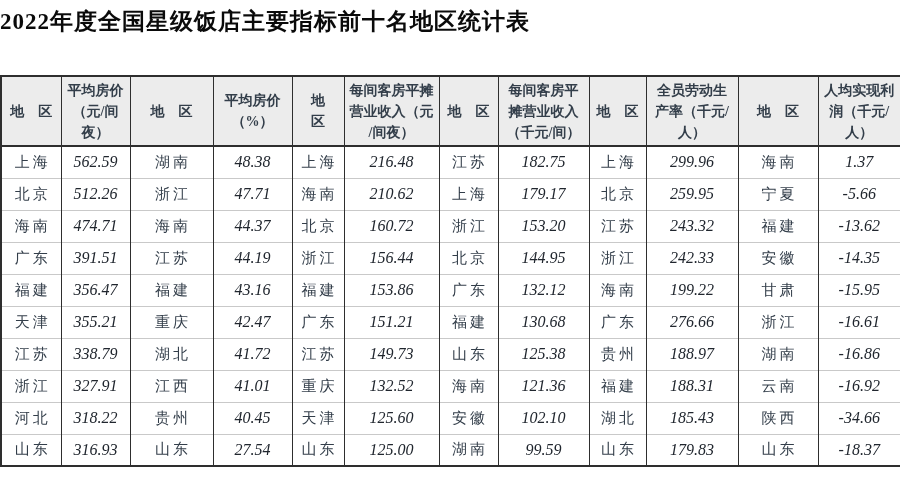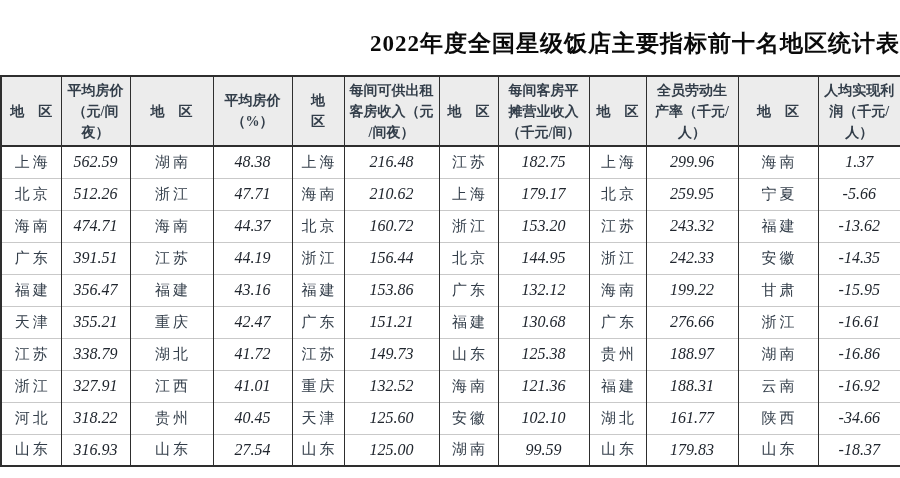--- a/index.html
+++ b/index.html
@@ -10,21 +10,21 @@
     --region-ink:#333e4a;
     --title-ink:#0a0a0a;
   }
   *{box-sizing:border-box;}
   html,body{margin:0;padding:0;}
   body{
     width:900px;height:478px;background:#ffffff;overflow:hidden;
     font-family:"Liberation Serif","DejaVu Serif",serif;
   }
   .page-title{
-    padding-top:28px;height:55px;text-align:right;
+    padding-top:6px;height:55px;text-align:left;
     font-size:23px;font-weight:bold;letter-spacing:1px;
     color:var(--title-ink);line-height:1.4;font-family:Liberation Serif, serif;
   }
   table{
     width:900px;table-layout:fixed;border-collapse:collapse;
     margin-top:20px;border:2px solid var(--border-dark);
   }
   th,td{
     text-align:center;vertical-align:middle;overflow:hidden;
     border-left:1px solid var(--border-dark);
@@ -63,21 +63,21 @@
     <col style="width:80px">
       <col style="width:83px">
   </colgroup>
   <thead>
     <tr>
       <th>地　区</th>
       <th>平均房价（元/间夜）</th>
       <th>地　区</th>
       <th>平均房价（%）</th>
       <th>地　区</th>
-      <th>每间可供出租客房收入（元/间夜）</th>
+      <th>每间客房平摊营业收入（元/间夜）</th>
       <th>地　区</th>
       <th>每间客房平摊营业收入（千元/间）</th>
       <th>地　区</th>
       <th>全员劳动生产率（千元/人）</th>
       <th>地　区</th>
       <th>人均实现利润（千元/人）</th>
     </tr>
   </thead>
   <tbody>
       <tr>
@@ -195,21 +195,21 @@
       <tr>
         <td class="region">河北</td>
         <td class="value">318.22</td>
         <td class="region">贵州</td>
         <td class="value">40.45</td>
         <td class="region">天津</td>
         <td class="value">125.60</td>
         <td class="region">安徽</td>
         <td class="value">102.10</td>
         <td class="region">湖北</td>
-        <td class="value">161.77</td>
+        <td class="value">185.43</td>
         <td class="region">陕西</td>
         <td class="value">-34.66</td>
       </tr>
       <tr>
         <td class="region">山东</td>
         <td class="value">316.93</td>
         <td class="region">山东</td>
         <td class="value">27.54</td>
         <td class="region">山东</td>
         <td class="value">125.00</td>

